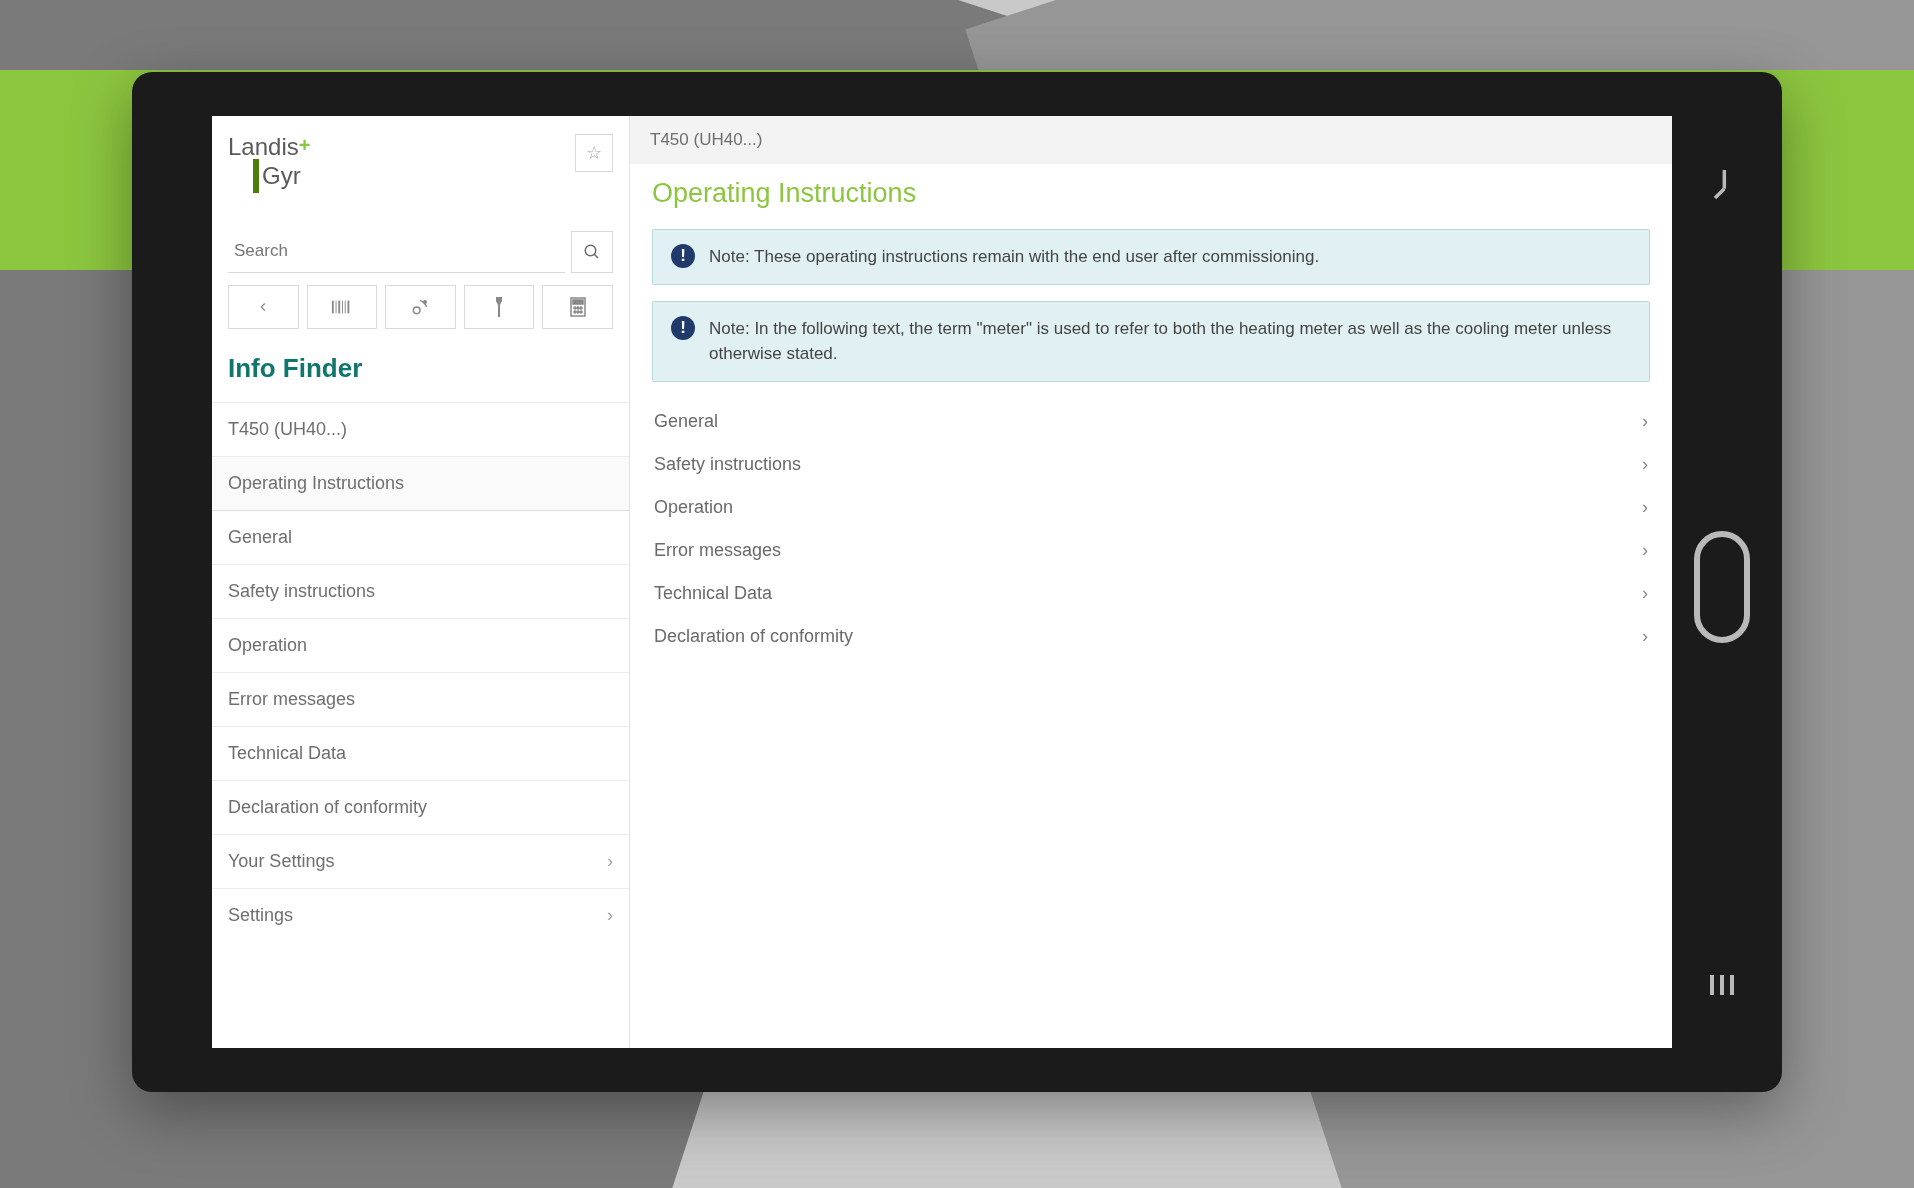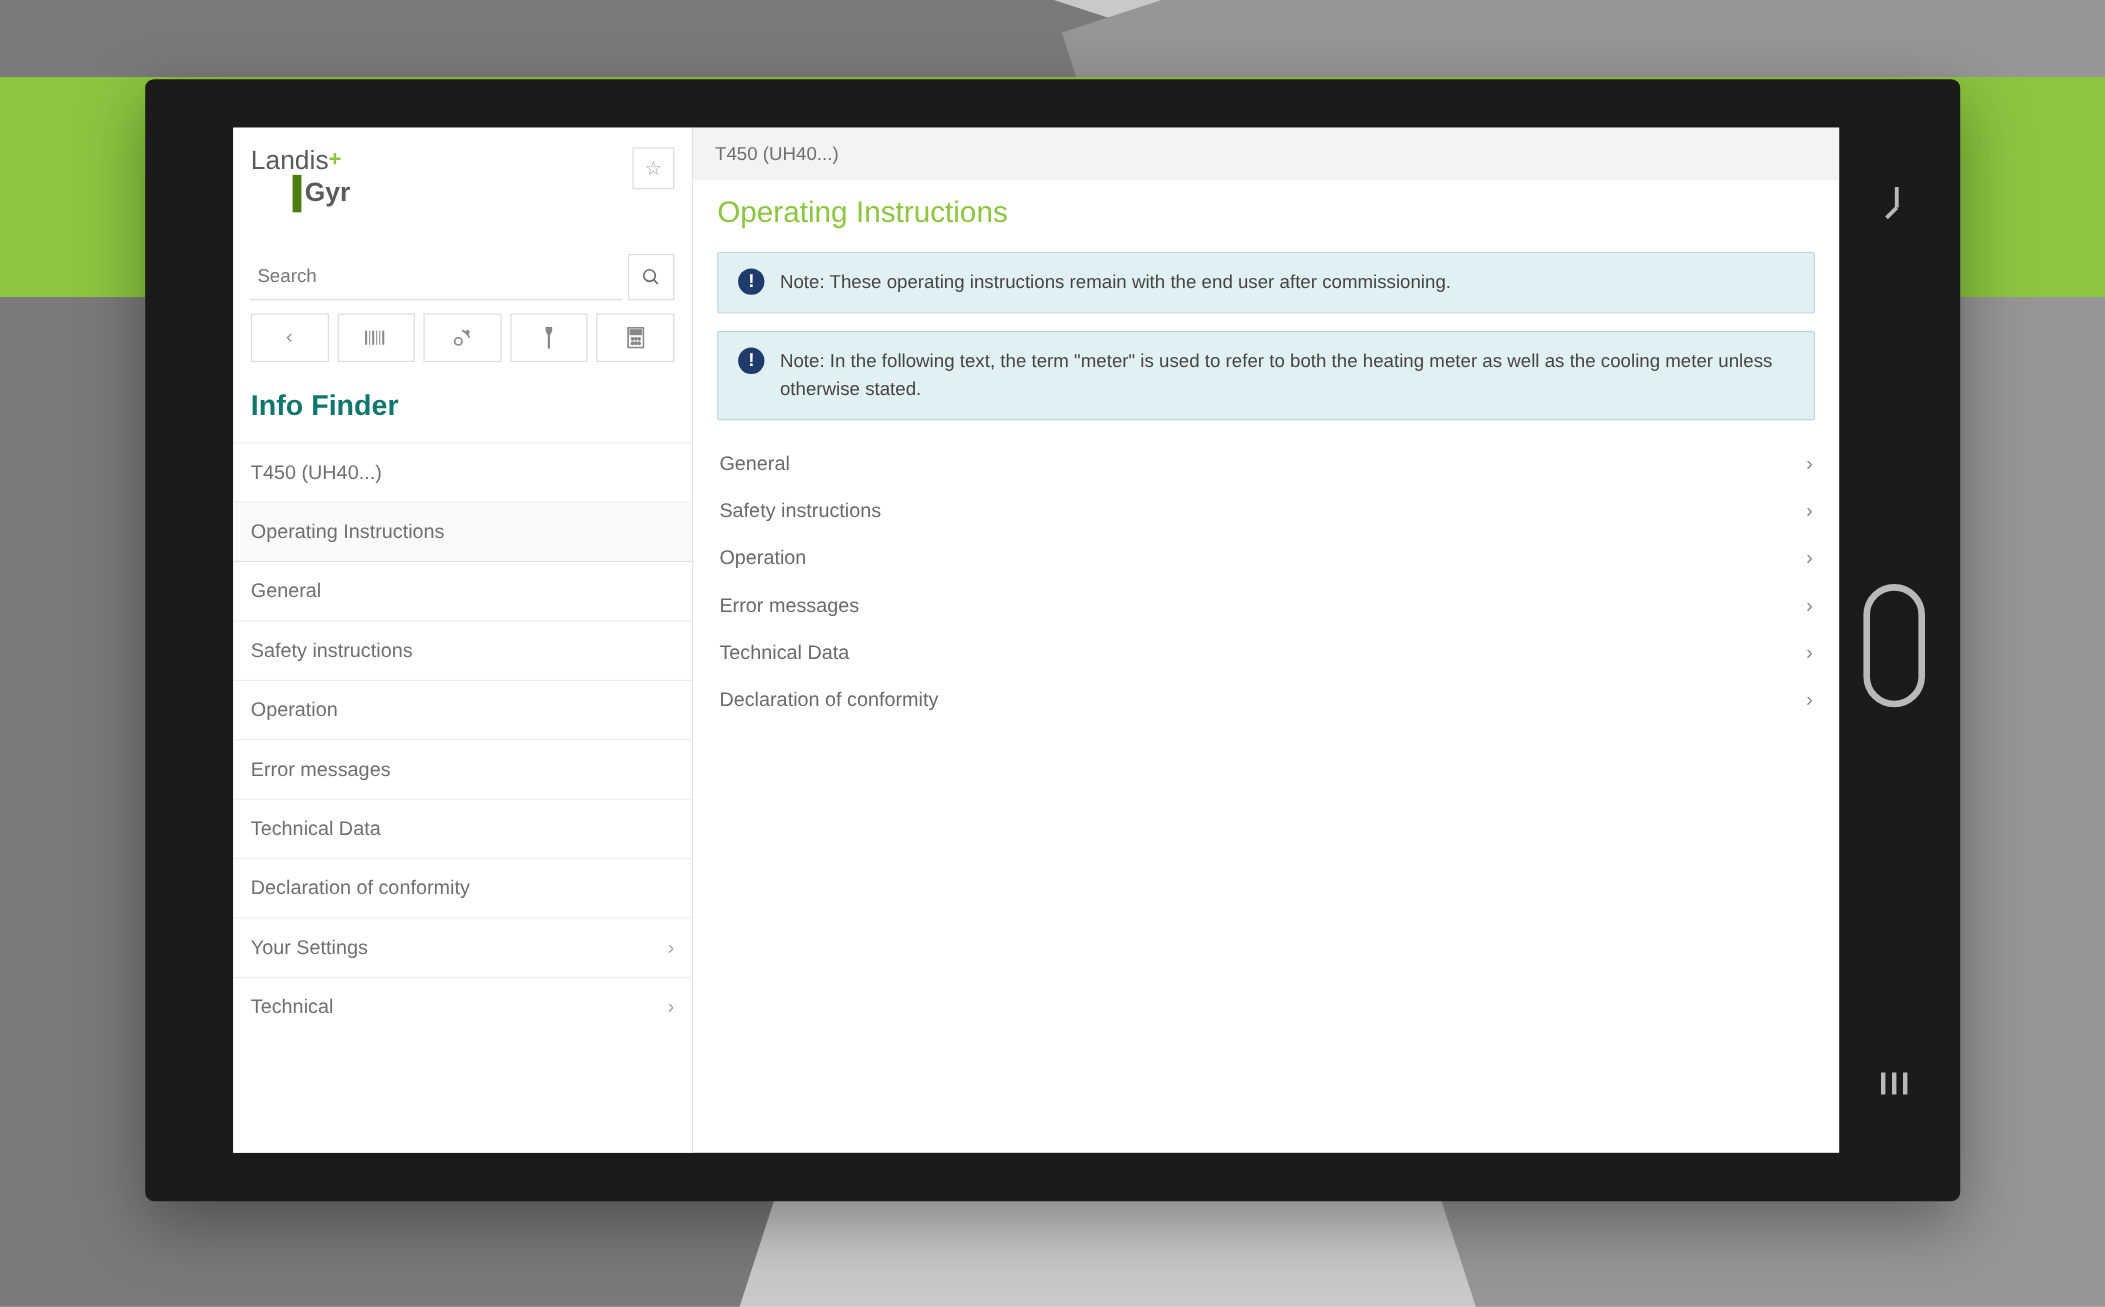--- a/index.html
+++ b/index.html
@@ -44,21 +44,21 @@
     transform: rotate(-18deg);
   }
   
   .tablet {
     position: absolute;
     top: 72px;
     left: 132px;
     width: 1650px;
     height: 1020px;
     background: #1b1b1b;
-    border-radius: 8px;
+    border-radius: 20px;
     box-shadow: 0 20px 60px rgba(0,0,0,0.35);
     display: flex;
     align-items: flex-start;
     padding: 44px 110px 44px 80px;
   }
   .tablet-screen {
     width: 1460px;
     height: 932px;
     background: #fff;
     display: flex;
@@ -106,26 +106,25 @@
     position: relative;
   }
   .logo .plus {
     color: #8cc63f;
     font-weight: bold;
     font-size: 20px;
     position: relative;
     top: -3px;
   }
   .logo .gyr {
-    border-left: 8px solid #4d7c0f;
+    border-left: 6px solid #4d7c0f;
     padding-left: 3px;
-    margin-left: 38px;
+    margin-left: 25px;
     display: inline-block;
     line-height: 1.4;
-    font-weight: bold;
   }
   .star-btn {
     width: 38px; height: 38px;
     border: 1px solid #d9d9d9;
     display: flex;
     align-items: center;
     justify-content: center;
     color: #a5a5a5;
     font-size: 18px;
     background:#fff;
@@ -345,21 +344,21 @@
           <span>Technical Data</span>
         </div>
       <div class="nav-item nav-sub">
           <span>Declaration of conformity</span>
         </div>
       <div class="nav-item">
         <span>Your Settings</span>
         <span class="chev">›</span>
       </div>
       <div class="nav-item">
-        <span>Technical</span>
+        <span>Settings</span>
         <span class="chev">›</span>
       </div>
     </aside>
 
     <main class="main">
       <div class="breadcrumb">T450 (UH40...)</div>
       <div class="main-body">
         <div class="main-title">Operating Instructions</div>
 
         <div class="note-box">

